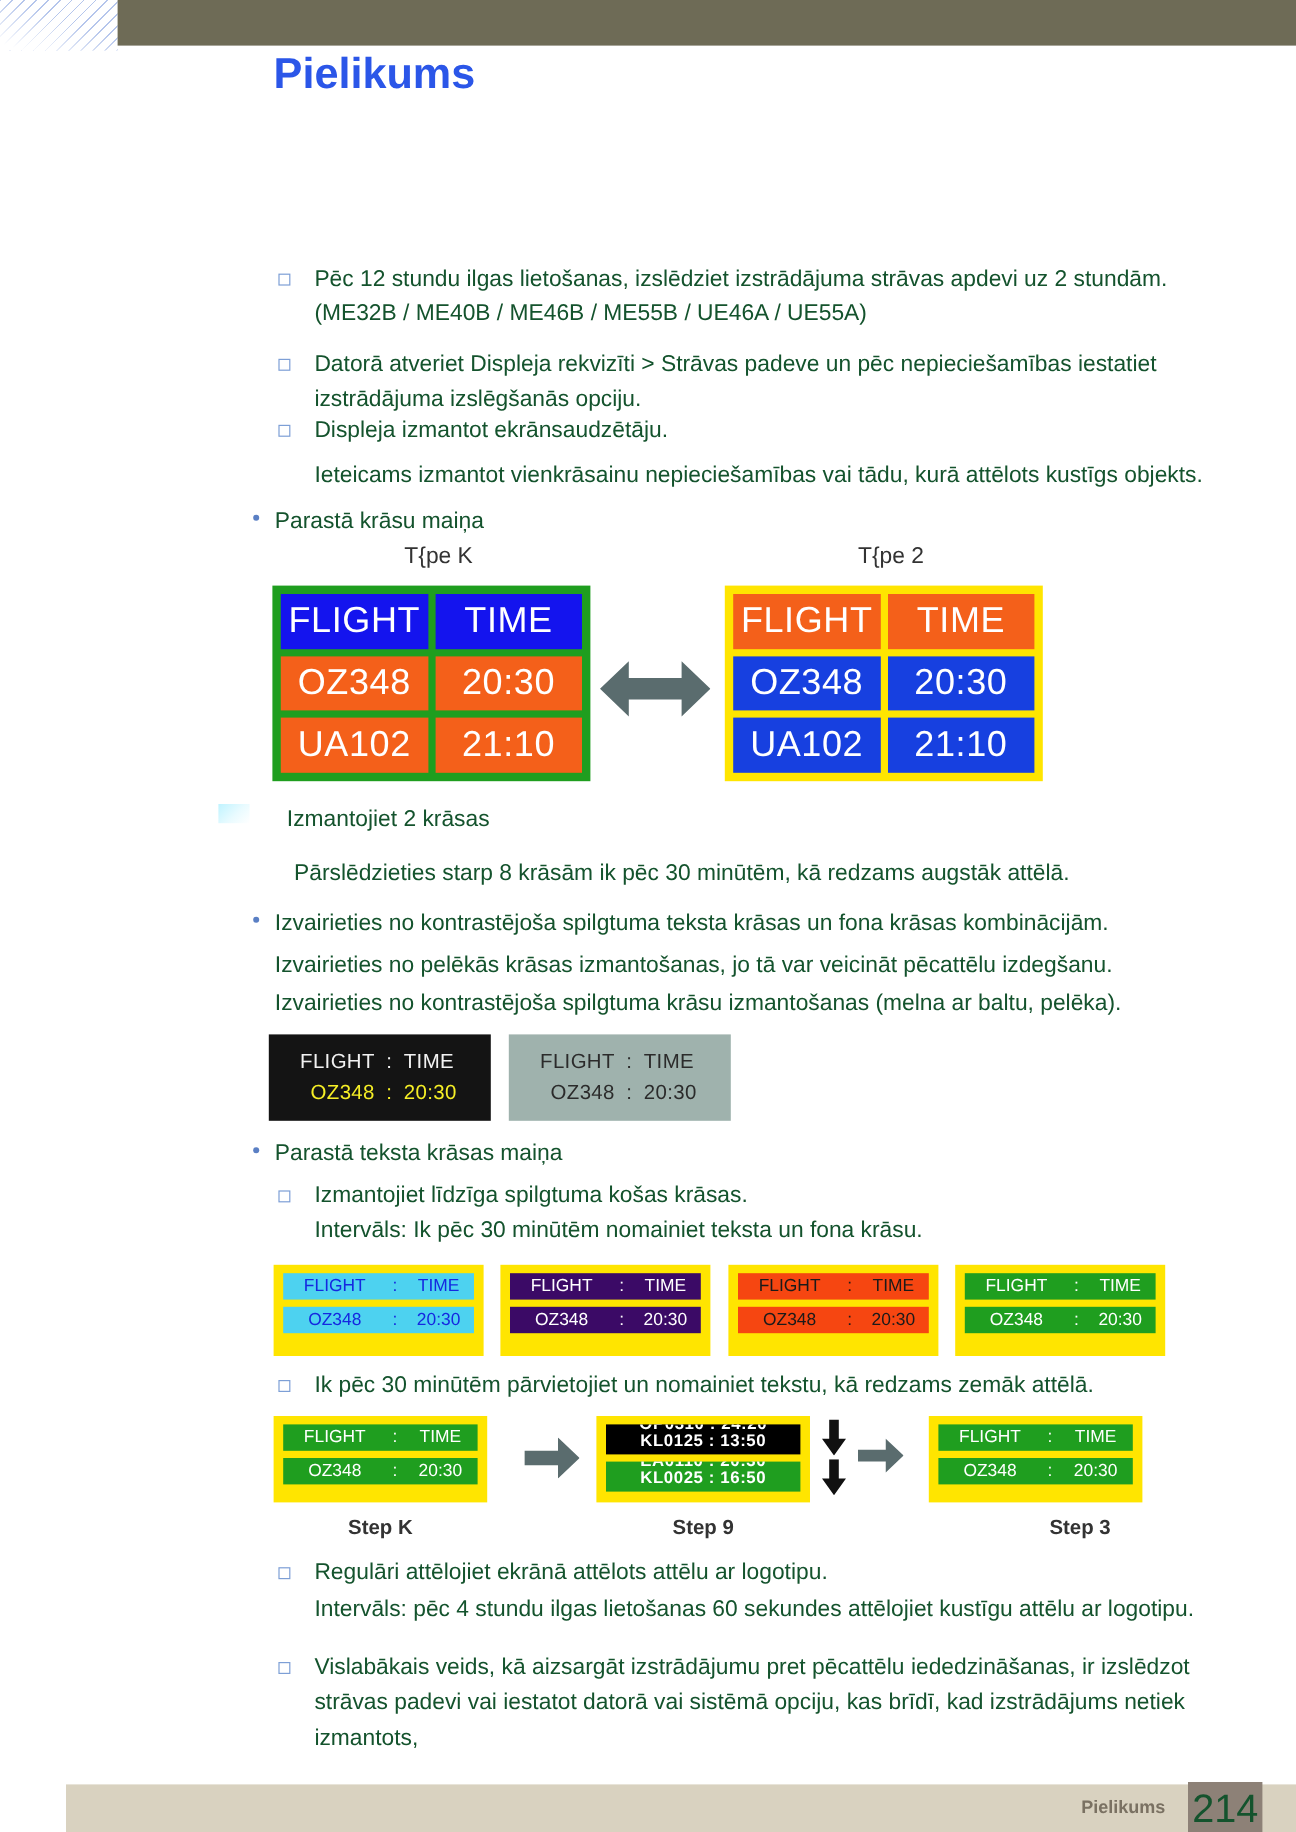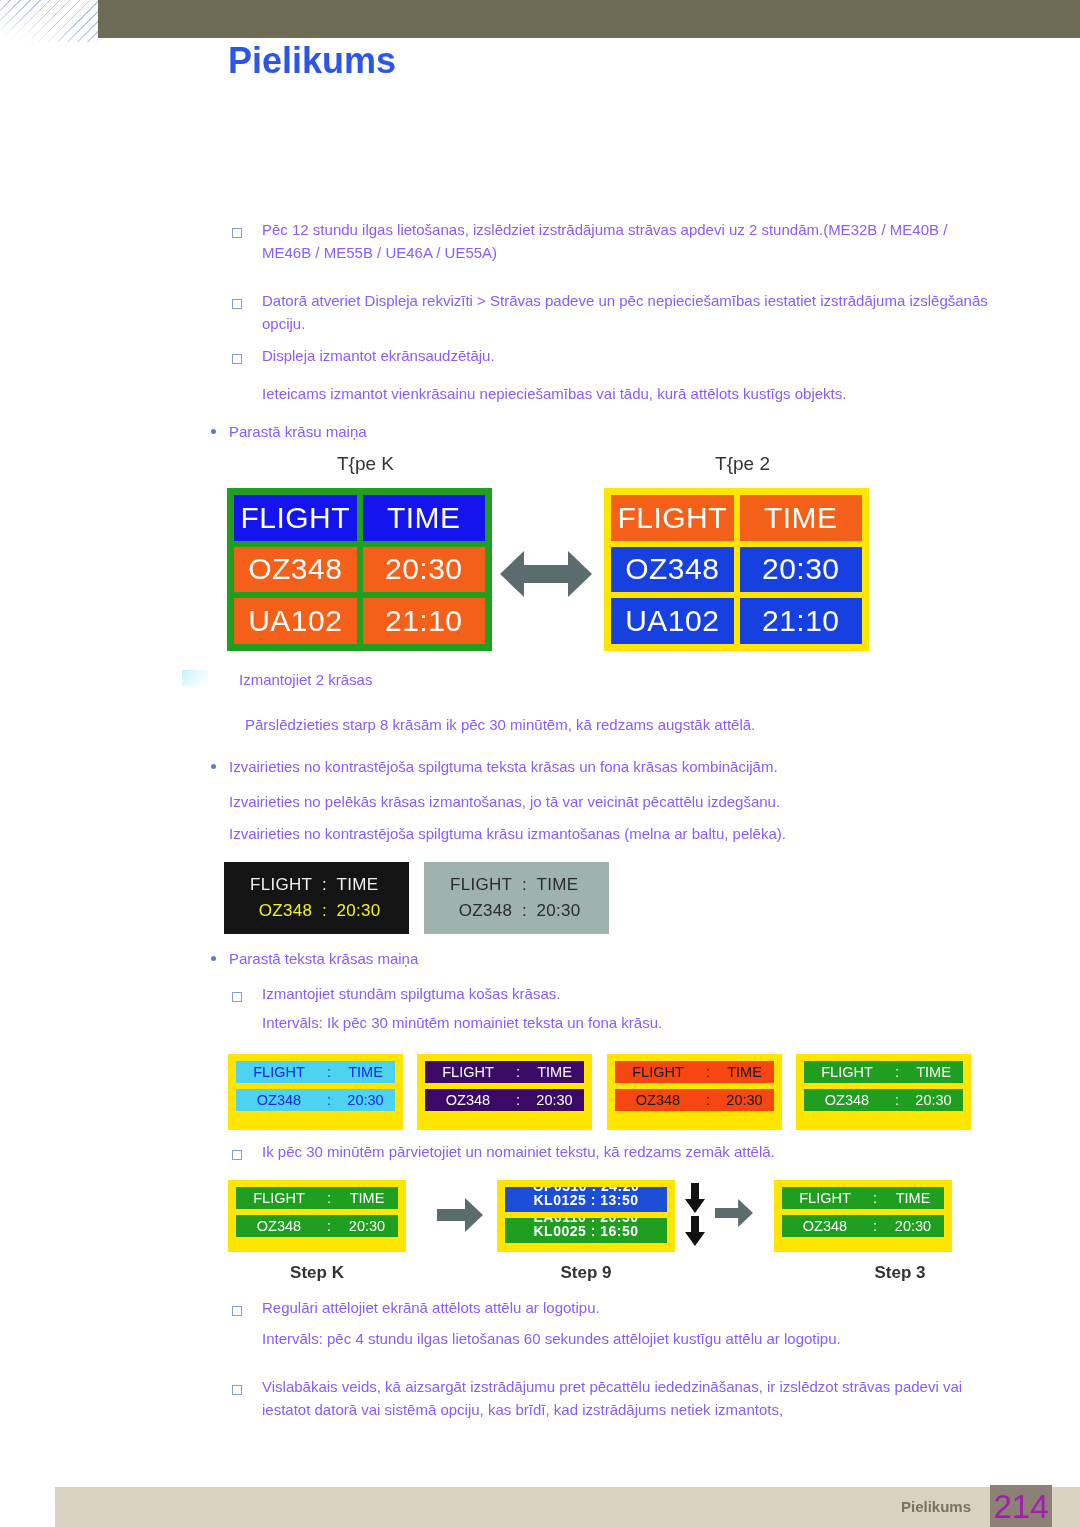--- a/index.html
+++ b/index.html
@@ -23,21 +23,21 @@
   .hdr-bar{
     position:absolute;left:98px;top:0;right:0;height:38px;background:#6e6b56;
   }
   .page-title{
     position:absolute;left:228px;top:40px;
     font-size:36px;font-weight:bold;color:#2b56e8;letter-spacing:0px;
     white-space:nowrap;
   }
 
   
-  .txt{position:absolute;font-size:15px;color:#8b5cf6;line-height:1.55;}
+  .txt{position:absolute;font-size:19px;color:#14532d;line-height:1.55;}
   .bullet-sq{
     position:absolute;width:8px;height:8px;border:1px solid #7d9fd6;
     background:#fff;
   }
   .bullet-dot{
     position:absolute;width:5px;height:5px;border-radius:50%;background:#5a7fc4;
   }
   .bullet-cyan{
     position:absolute;width:26px;height:16px;
     background:linear-gradient(135deg,#bff3ff 0%,#e9fbff 55%,#ffffff 100%);
@@ -80,21 +80,21 @@
     letter-spacing:.5px;white-space:nowrap;text-align:center;line-height:1.02;}
 
   
   .foot-bar{position:absolute;left:55px;top:1487px;right:0;height:40px;
     background:#d9d2c0;}
   .foot-txt{position:absolute;right:109px;top:1498px;font-size:15px;
     color:#7a7162;font-weight:bold;}
   .foot-num-box{position:absolute;right:28px;top:1485px;width:62px;height:42px;
     background:#8d8177;}
   .foot-num{position:absolute;right:28px;top:1488px;width:62px;
-    text-align:center;font-size:33px;color:#a21caf;font-weight:400;}
+    text-align:center;font-size:33px;color:#14532d;font-weight:400;}
 </style>
 </head>
 <body>
 
 <div class="hdr-hatch"></div>
 <div class="hdr-bar"></div>
 <div class="page-title">Pielikums</div>
 
 <div class="bullet-sq" style="left:232px;top:228px;"></div>
 <div class="txt" style="left:262px;top:218px;width:728px;">Pēc 12 stundu ilgas lietošanas, izslēdziet izstrādājuma strāvas apdevi uz 2 stundām.(ME32B / ME40B / ME46B / ME55B / UE46A / UE55A)</div>
@@ -170,21 +170,21 @@
       <div class="c1">OZ348</div>
       <div class="c2">:</div>
       <div class="c3">20:30</div>
     </div>
   </div>
 
 <div class="bullet-dot" style="left:211px;top:956px;"></div>
 <div class="txt" style="left:229px;top:947px;width:600px;">Parastā teksta krāsas maiņa</div>
 
 <div class="bullet-sq" style="left:232px;top:992px;"></div>
-<div class="txt" style="left:262px;top:982px;width:700px;">Izmantojiet stundām spilgtuma košas krāsas.</div>
+<div class="txt" style="left:262px;top:982px;width:700px;">Izmantojiet līdzīga spilgtuma košas krāsas.</div>
 
 <div class="txt" style="left:262px;top:1011px;width:760px;">Intervāls: Ik pēc 30 minūtēm nomainiet teksta un fona krāsu.</div>
 
 <div class="spanel" id="spanel-0" style="left: 228px; top: 1054px; width: 175px; height: 76px; background: rgb(255, 229, 0);">
     <div class="srow" style="background: rgb(77, 210, 240); color: rgb(21, 40, 224);">
       <div class="s1">FLIGHT</div>
       <div class="s2">:</div>
       <div class="s3">TIME</div>
     </div>
     <div class="srow" style="background: rgb(77, 210, 240); color: rgb(21, 40, 224);">
@@ -240,21 +240,21 @@
       <div class="s3">TIME</div>
     </div>
     <div class="srow" style="background: rgb(31, 158, 31); color: rgb(255, 255, 255);">
       <div class="s1">OZ348</div>
       <div class="s2">:</div>
       <div class="s3">20:30</div>
     </div>
   </div>
 
 <div id="step-1" style="position: absolute; left: 497px; top: 1180px; width: 178px; height: 72px; box-sizing: border-box; padding: 7px 8px; display: flex; flex-direction: column; gap: 6px; background: rgb(255, 229, 0);">
-    <div class="scrollrow" style="background: #1d4ed8; height: 25px;">
+    <div class="scrollrow" style="background: #000000; height: 25px;">
       <div style="position: absolute; left: 0px; right: 0px; top: -8px;">
         <span>OP0310 :  24:20</span>
         <span>KL0125 :  13:50</span>
       </div>
     </div>
     <div class="scrollrow" style="background: rgb(31, 158, 31); height: 25px;">
       <div style="position: absolute; left: 0px; right: 0px; top: -8px;">
         <span>EA0110 :  20:30</span>
         <span>KL0025 :  16:50</span>
       </div>

